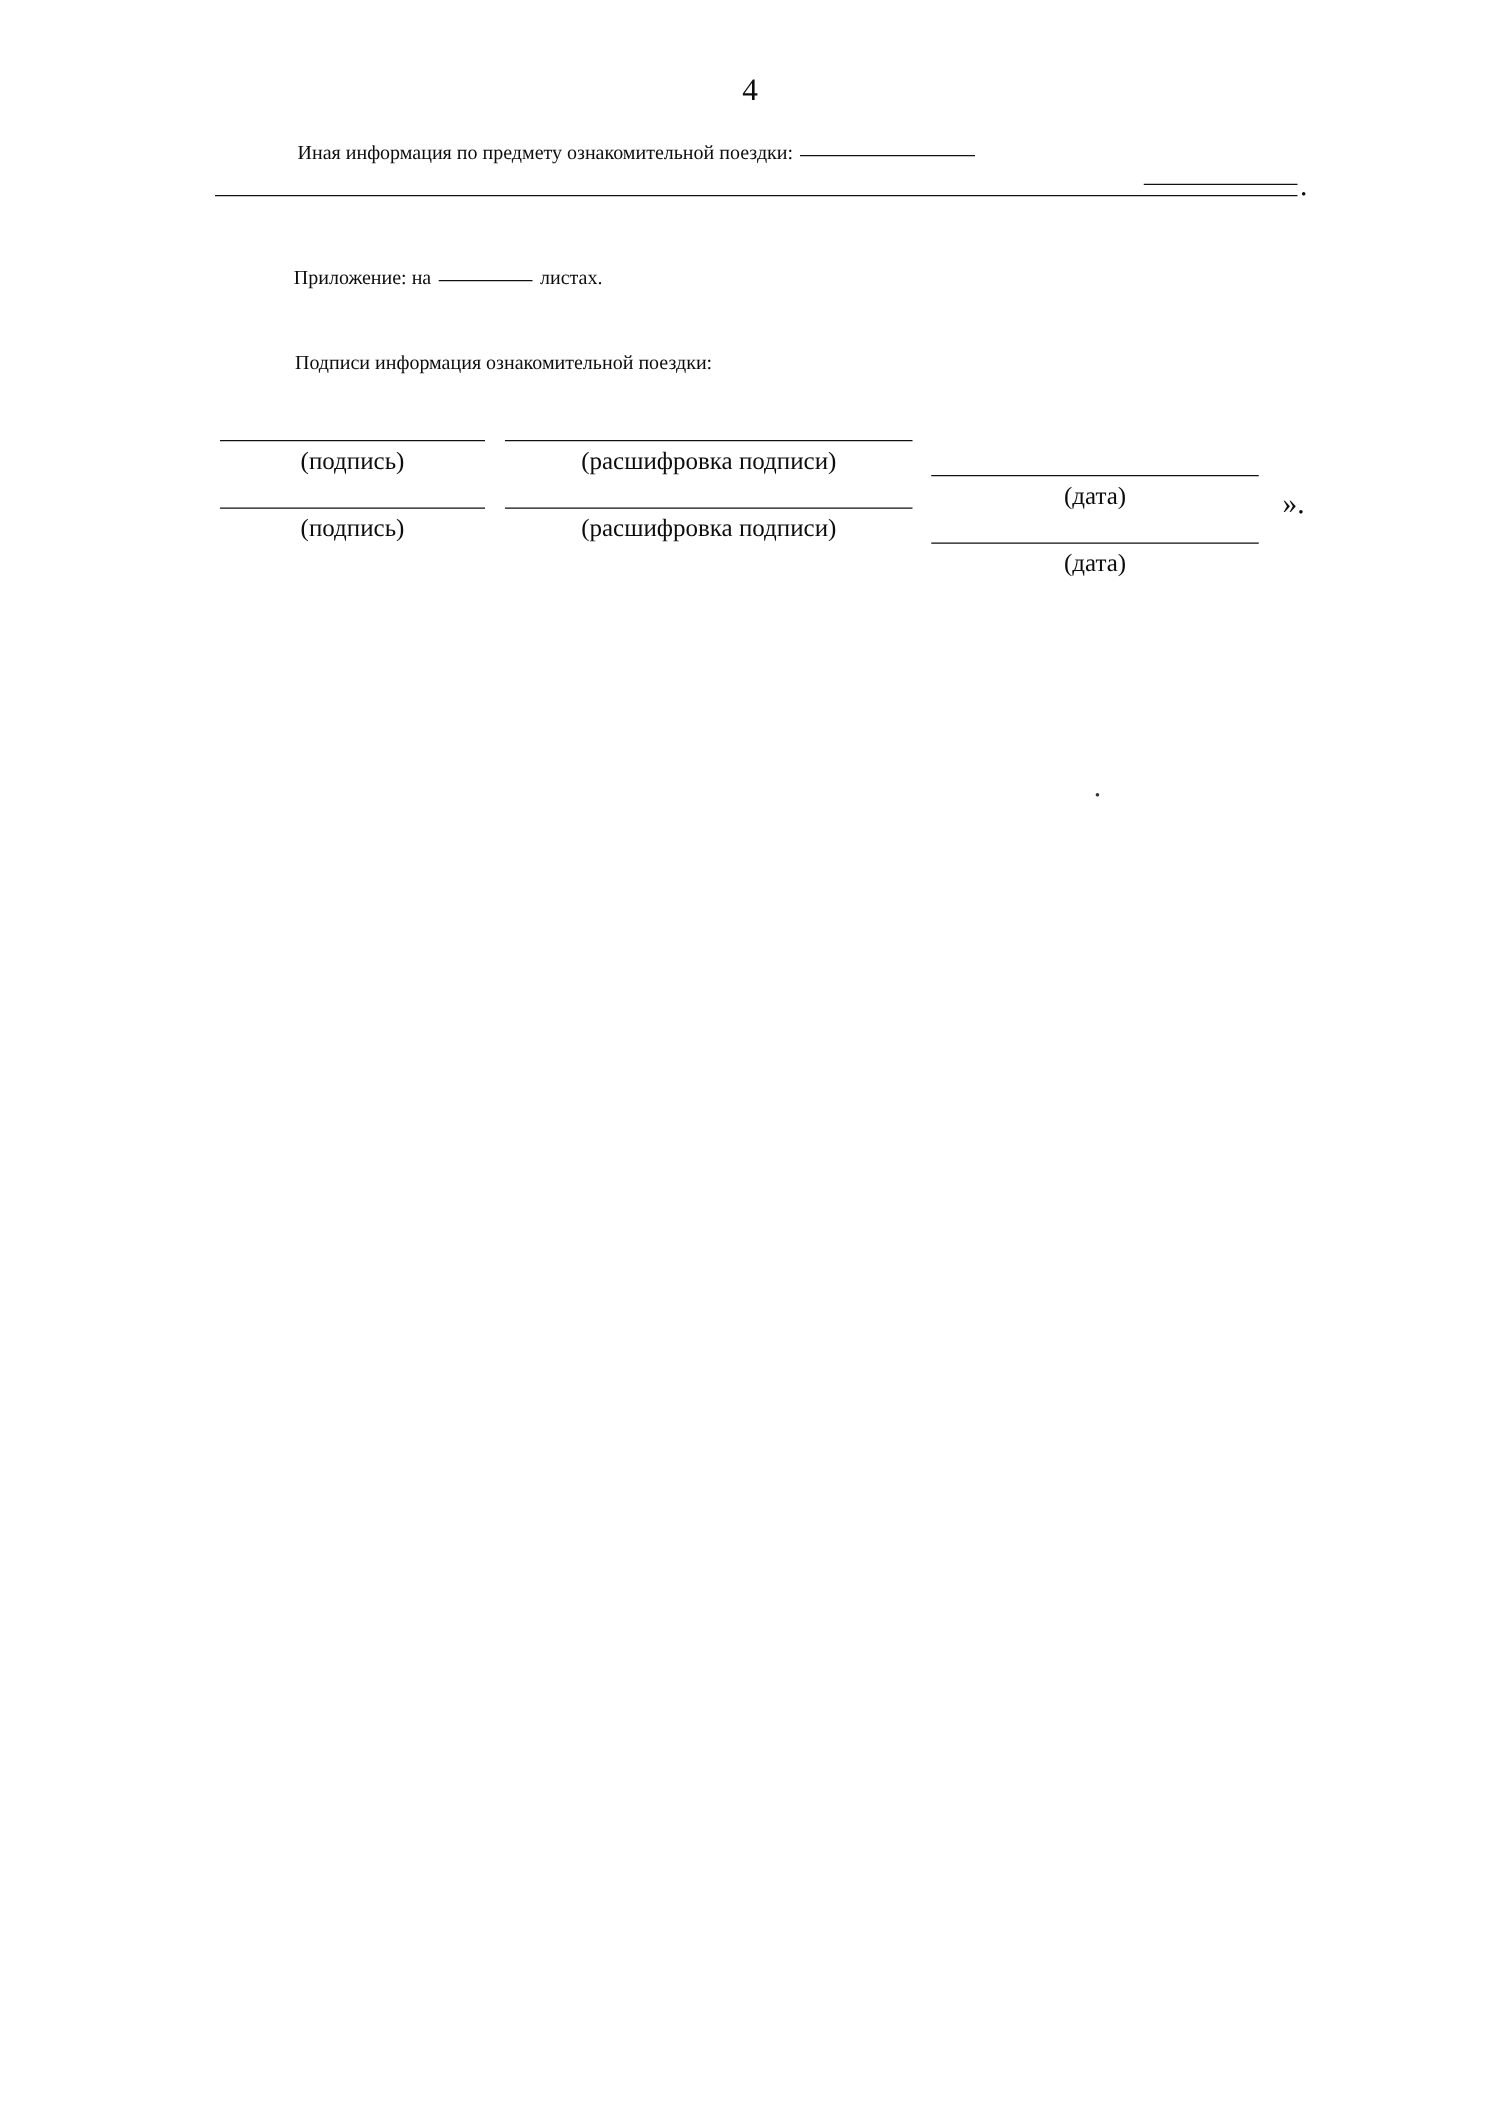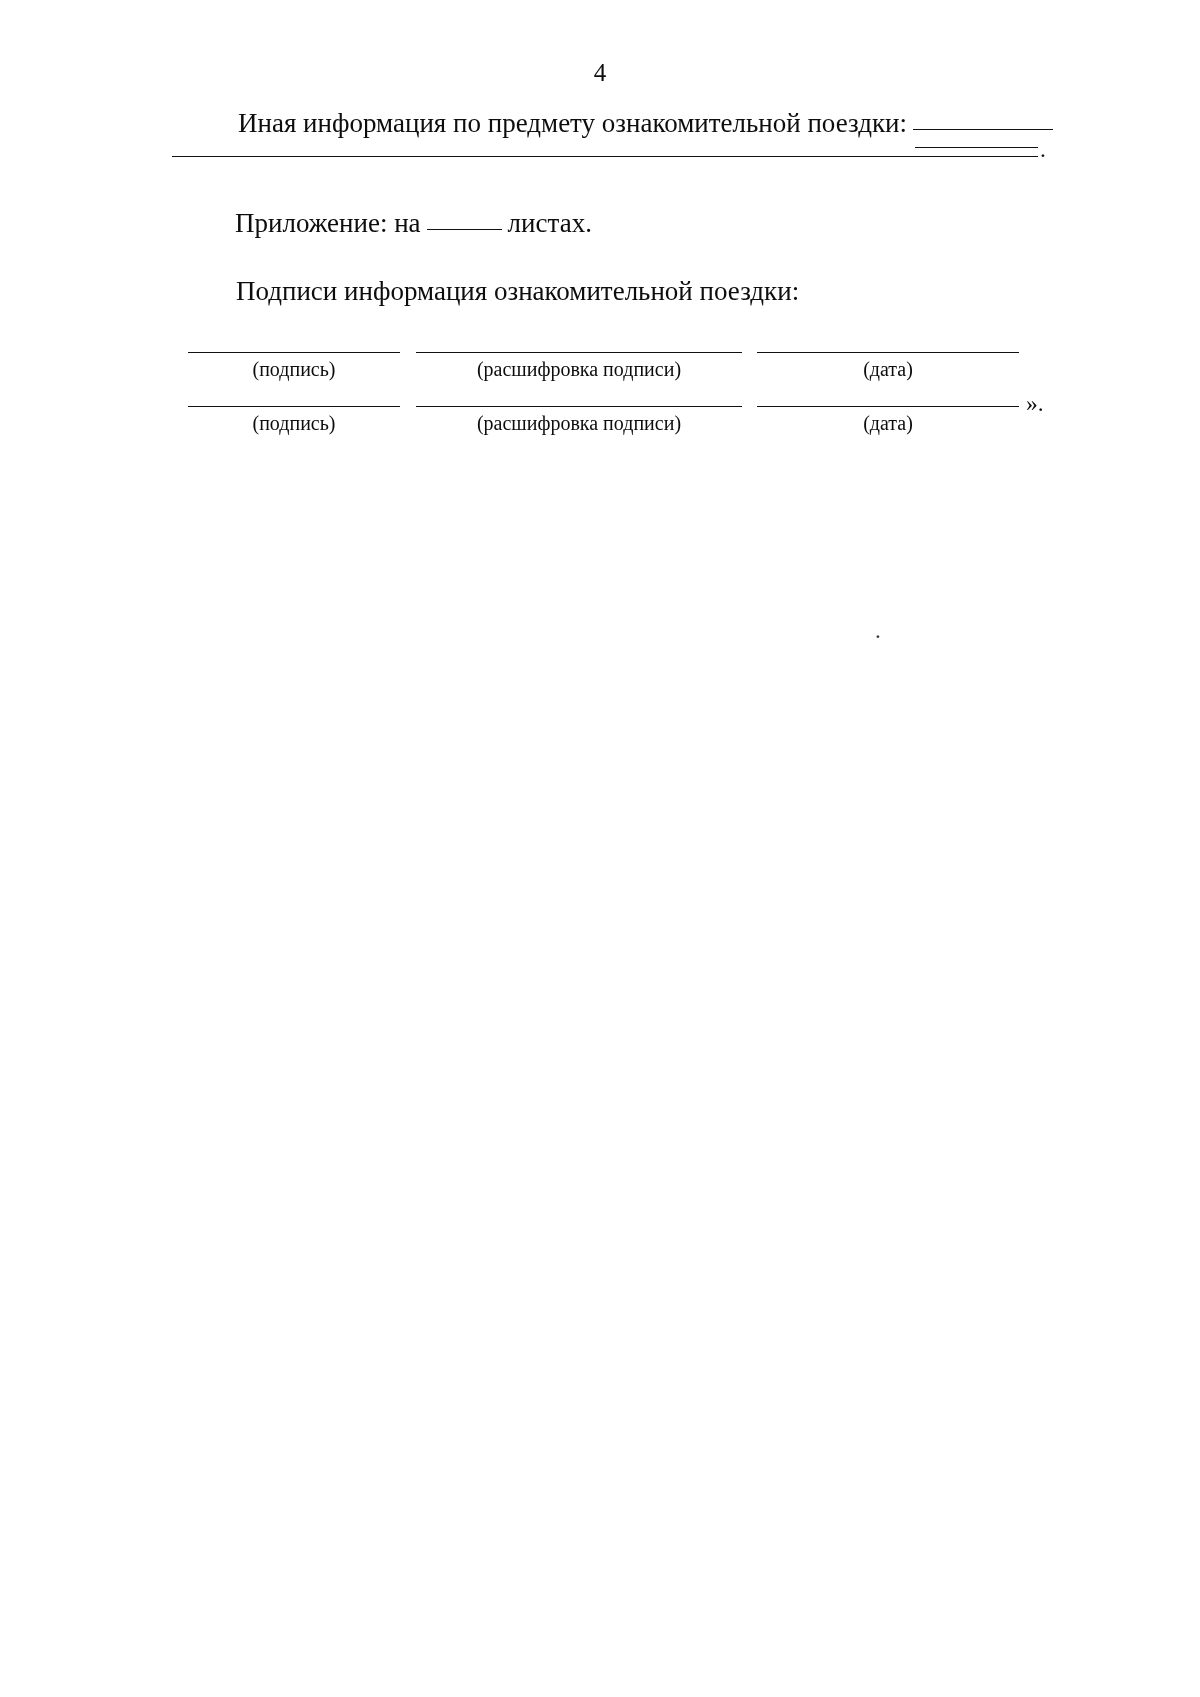--- a/index.html
+++ b/index.html
@@ -24,21 +24,21 @@
     position: absolute;
     top: 58px;
     left: 0;
     width: 1200px;
     text-align: center;
     font-size: 25px;
     line-height: 30px;
   }
   .para {
     position: absolute;
-    font-size: 27px;
+    font-size: 16px;
     line-height: 30px;
     white-space: nowrap;
   }
   .line-info {
     top: 108px;
     left: 238px;
   }
   .fill-short {
     display: inline-block;
     width: 140px;
@@ -77,21 +77,21 @@
     border-bottom: 1.6px solid #111;
     vertical-align: 2px;
     margin: 0 6px;
   }
   .line-signatures {
     top: 276px;
     left: 236px;
   }
   .sig-block {
     position: absolute;
-    left: 12px;
+    left: 0;
     width: 1064px;
     height: 60px;
     text-decoration: underline;
   }
   .sig-row-1 { top: 352px; }
   .sig-row-2 { top: 406px; }
   .sig-cell {
     position: absolute;
     text-align: center;
     font-size: 20px;
@@ -100,21 +100,21 @@
   .sig-cell .sig-rule {
     border-top: 1.5px solid #111;
     width: 100%;
     height: 0;
   }
   .sig-cell .sig-caption {
     margin-top: 3px;
   }
   .cell-sign { left: 176px; width: 212px; }
   .cell-decode { left: 404px; width: 326px; }
-  .cell-date { left: 745px; width: 262px; }
+  .cell-date { left: 745px; width: 262px; margin-top: 28px; }
   .quote-end {
     position: absolute;
     top: 388px;
     left: 1026px;
     font-size: 23.5px;
     line-height: 30px;
   }
   .stray-dot {
     position: absolute;
     top: 620px;

